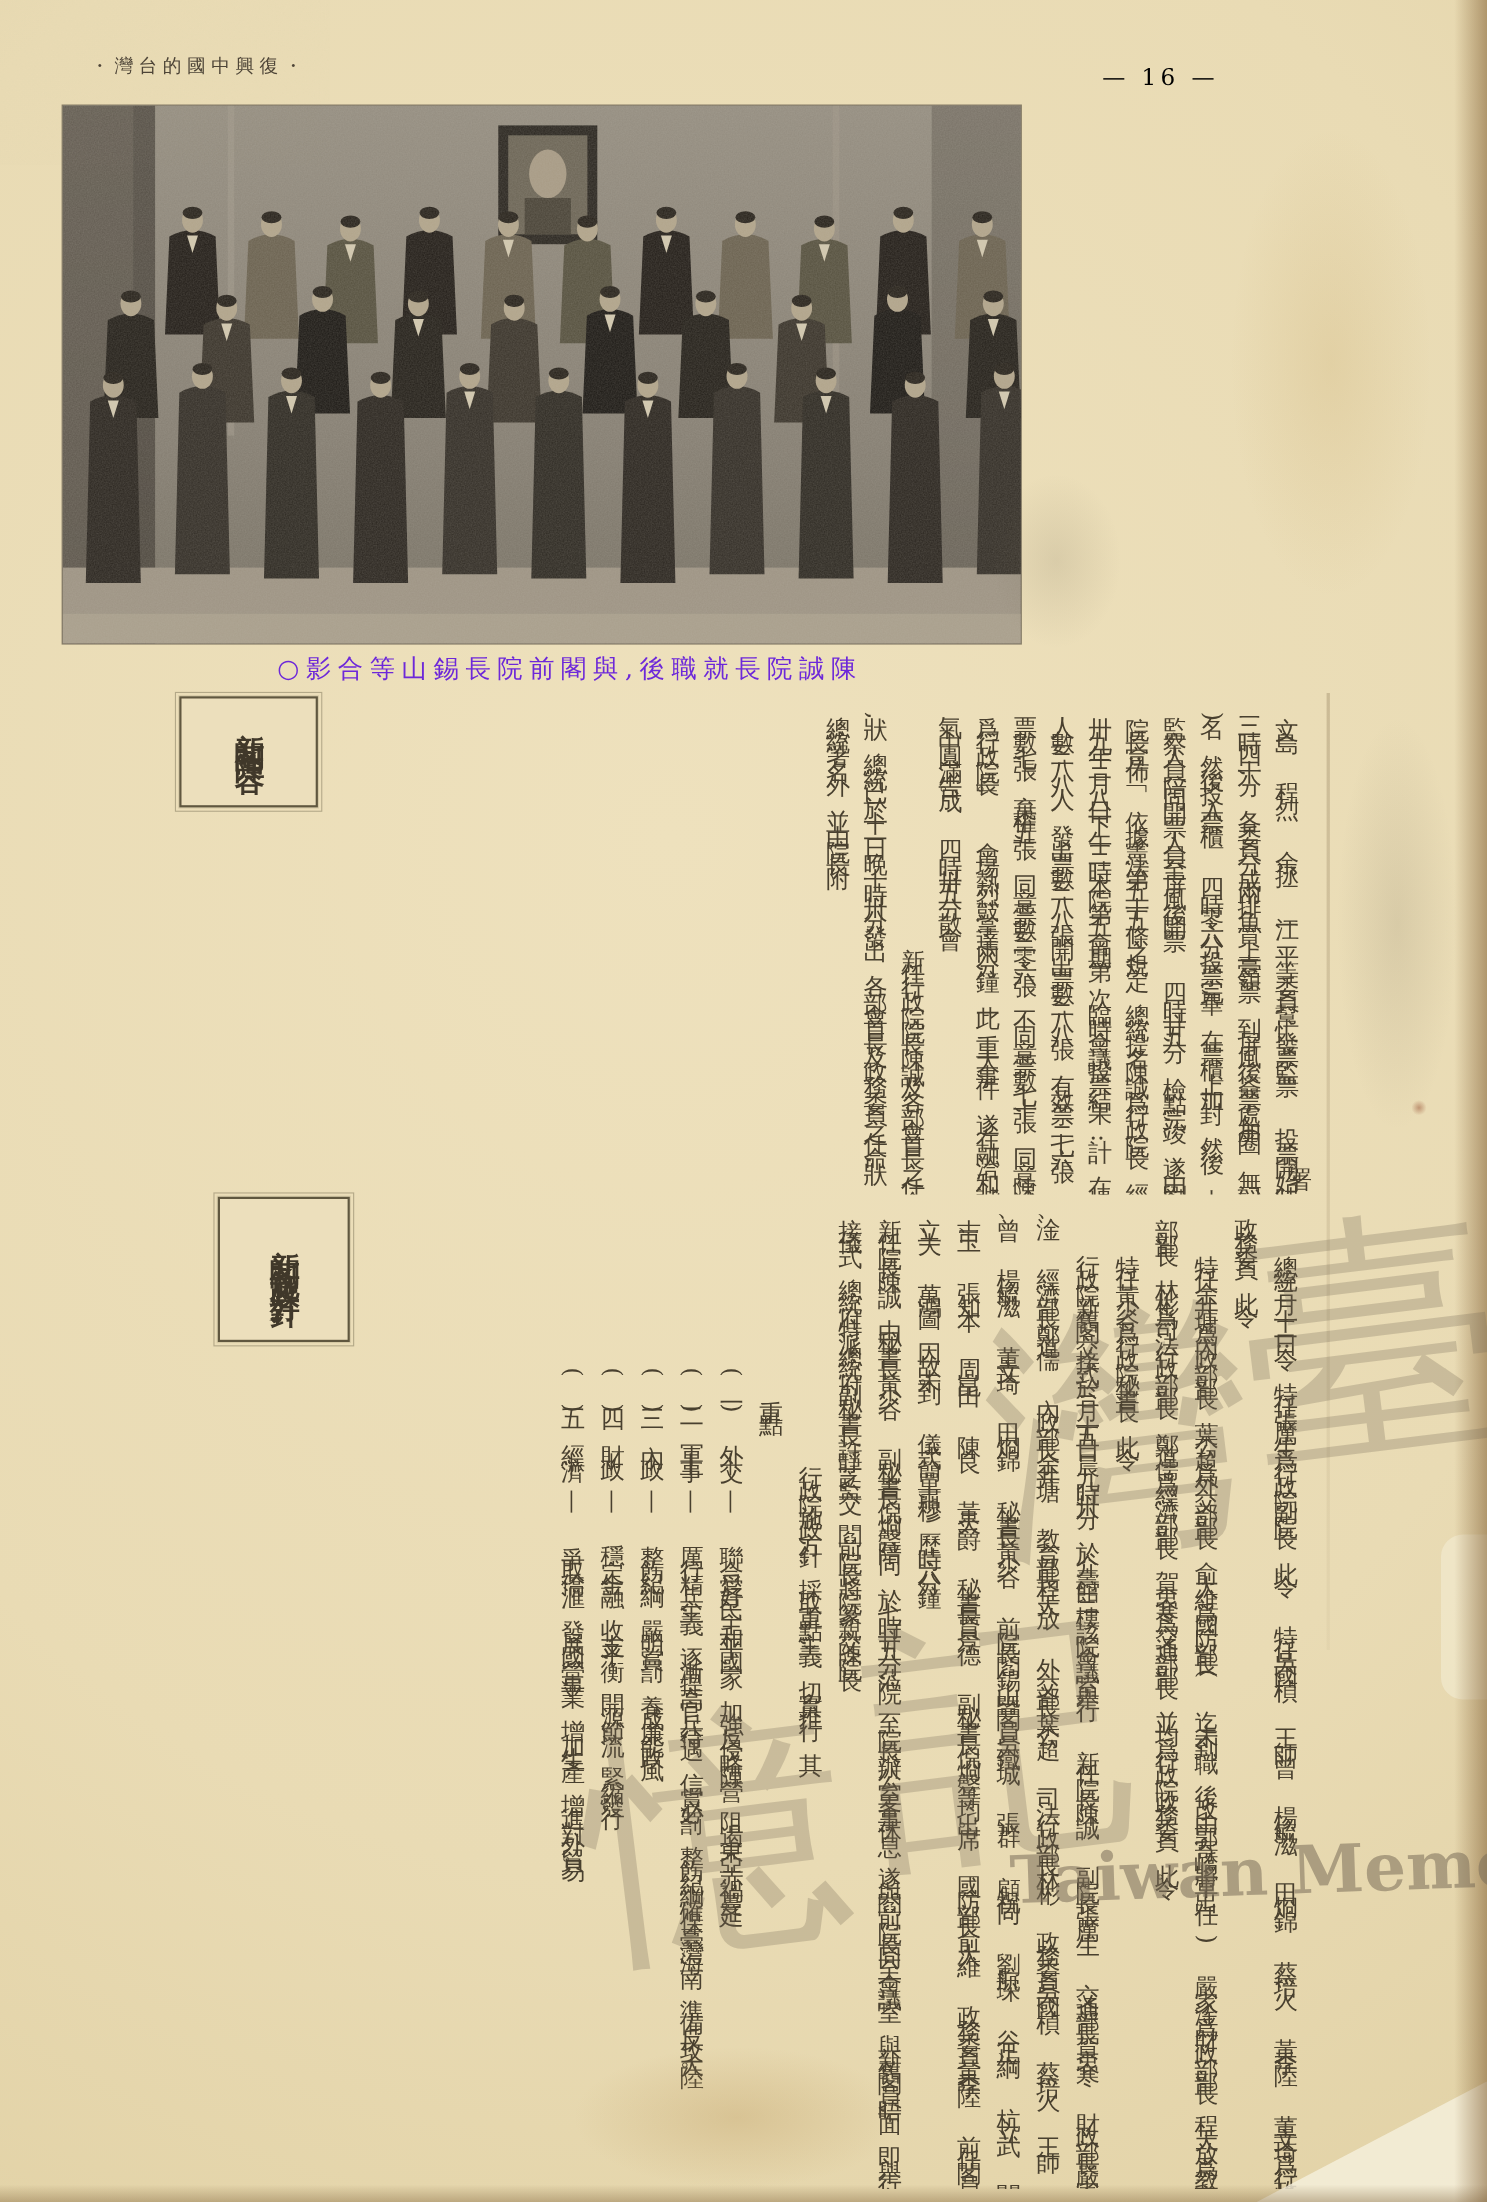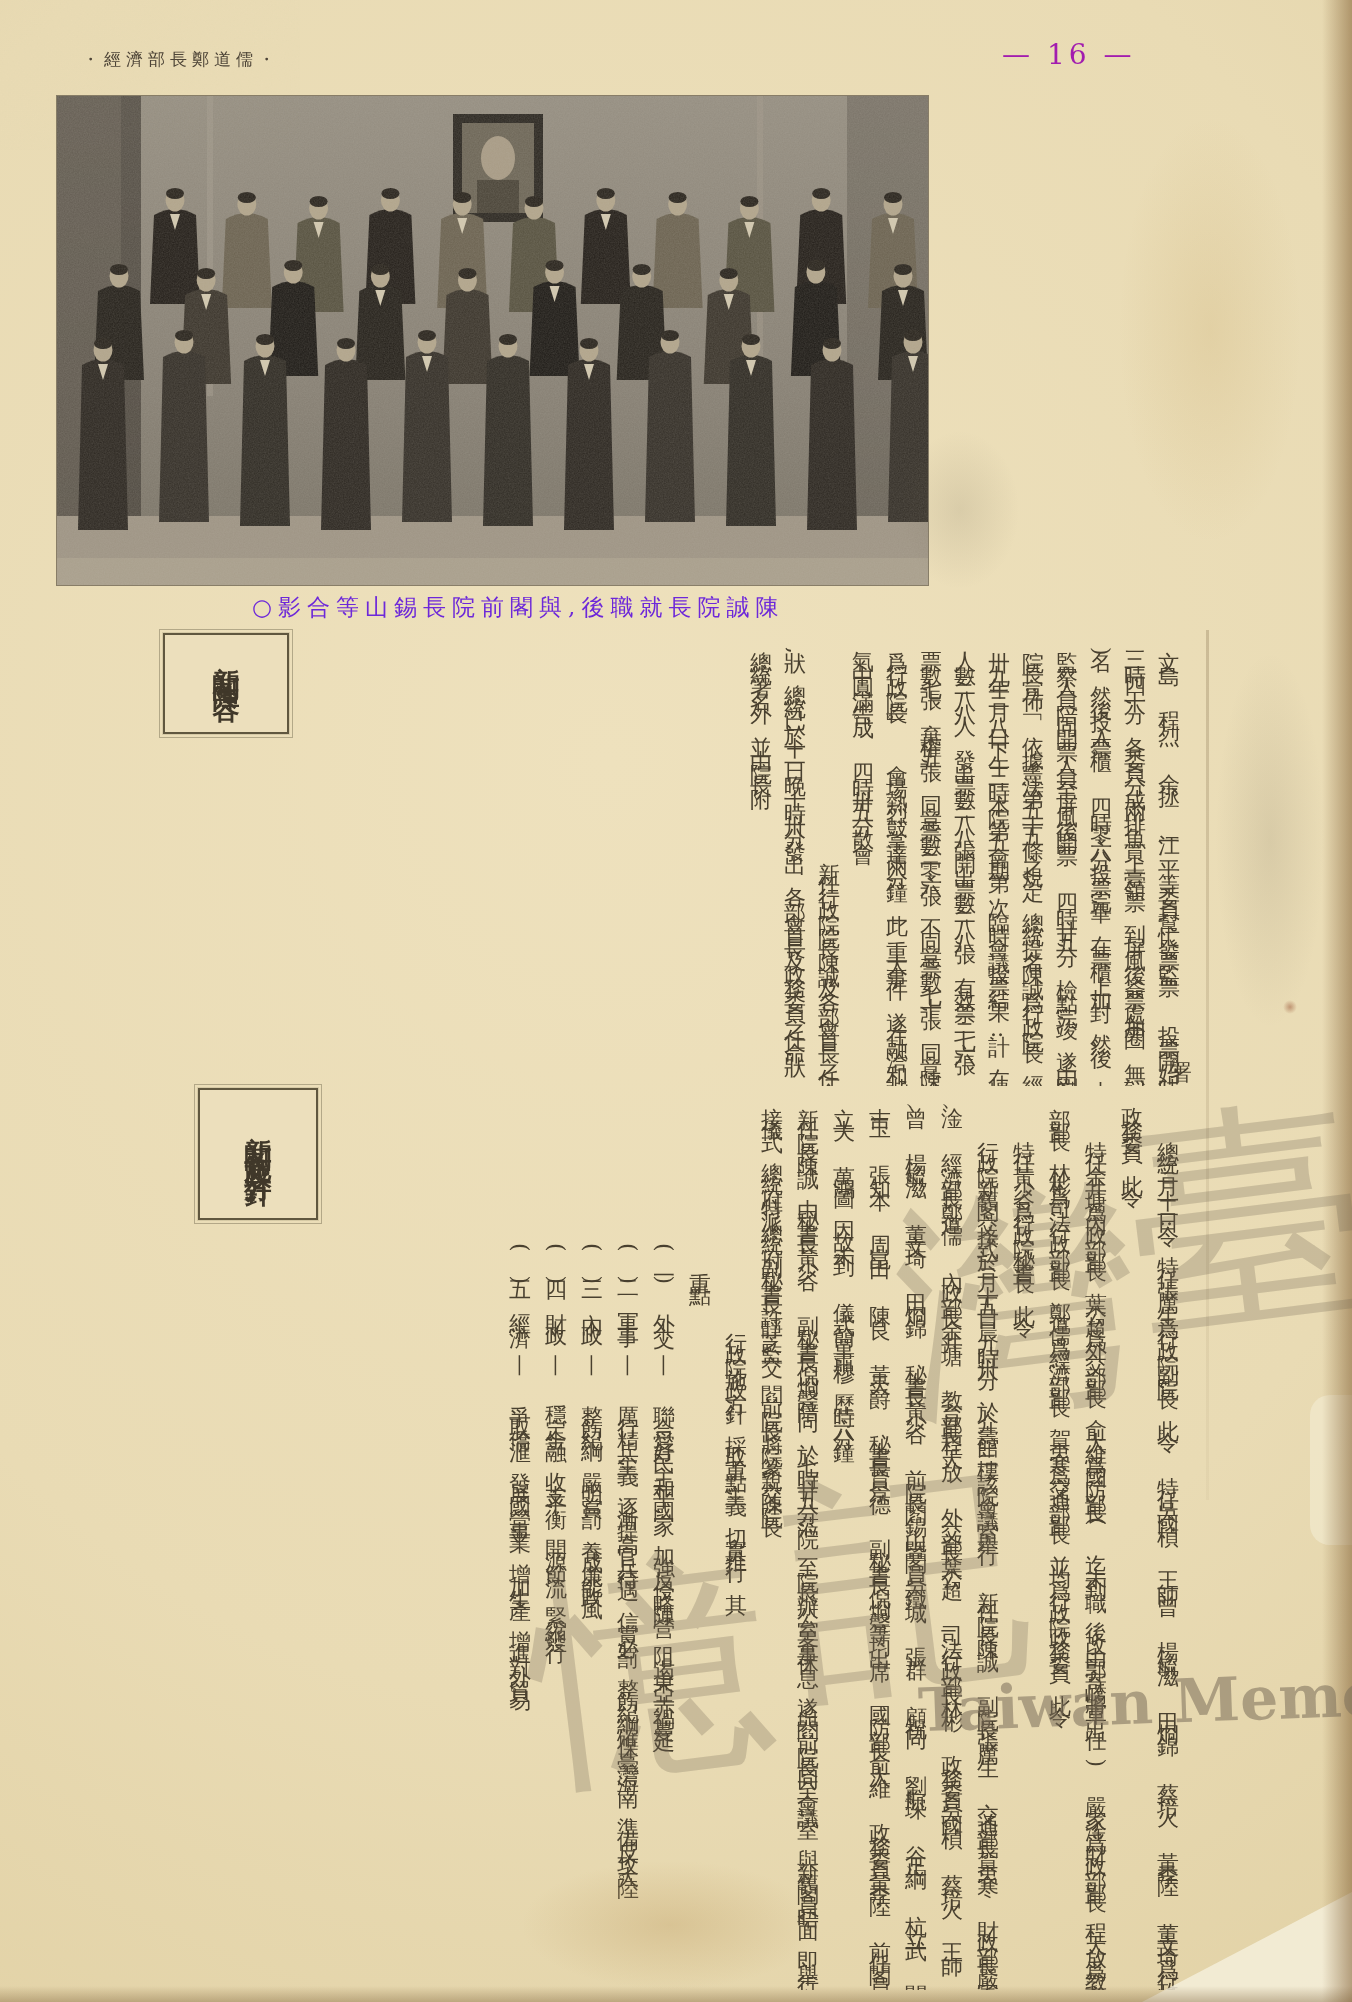--- a/index.html
+++ b/index.html
@@ -50,22 +50,22 @@
   .smudge{
     position:absolute;border-radius:50%;
     background:radial-gradient(rgba(105,95,75,.14), rgba(105,95,75,0) 70%);
   }
 
   .hdr-left{
     position:absolute;left:82px;top:48px;
     font-size:17px;letter-spacing:5px;color:#4c4336;
   }
   .hdr-right{
-    position:absolute;left:1002px;top:38px;
-    font-size:28px;letter-spacing:4px;color:#a21caf;
+    position:absolute;left:1002px;top:58px;
+    font-size:21px;letter-spacing:4px;color:#000000;
   }
 
   .photo-frame{
     position:absolute;left:57px;top:96px;width:871px;height:489px;
     background:#837d71;box-shadow:0 0 0 1px rgba(70,62,50,.6);
   }
   .photo-frame svg{display:block;width:100%;height:100%;}
 
   .caption{
     position:absolute;left:252px;top:592px;
@@ -126,21 +126,21 @@
     color:rgba(236,223,188,.12);
     -webkit-text-stroke:3px rgba(118,106,86,.5);
   }
   .grain-overlay{position:absolute;inset:0;pointer-events:none;z-index:7;opacity:.5;}
 </style>
 </head>
 <body>
 
 <div class="paper"></div>
 
-<div class="hdr-left">・經濟部長鄭道儒・</div>
+<div class="hdr-left">・灣台的國中興復・</div>
 <div class="hdr-right">— 16 —</div>
 
 <div class="photo-frame">
   <svg viewBox="0 0 871 489" xmlns="http://www.w3.org/2000/svg">
     <defs>
       <linearGradient id="wallgrad" x1="0" y1="0" x2="0" y2="1">
         <stop offset="0" stop-color="#958e81"></stop>
         <stop offset="0.6" stop-color="#867f73"></stop>
         <stop offset="1" stop-color="#767063"></stop>
       </linearGradient>

